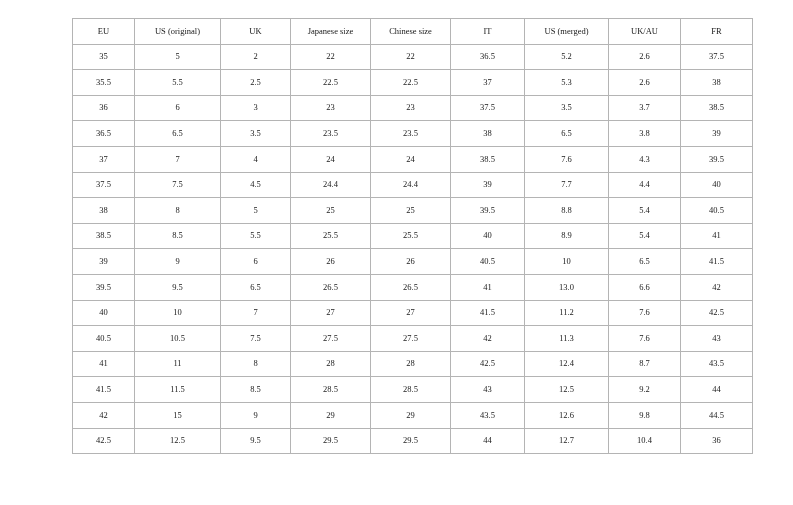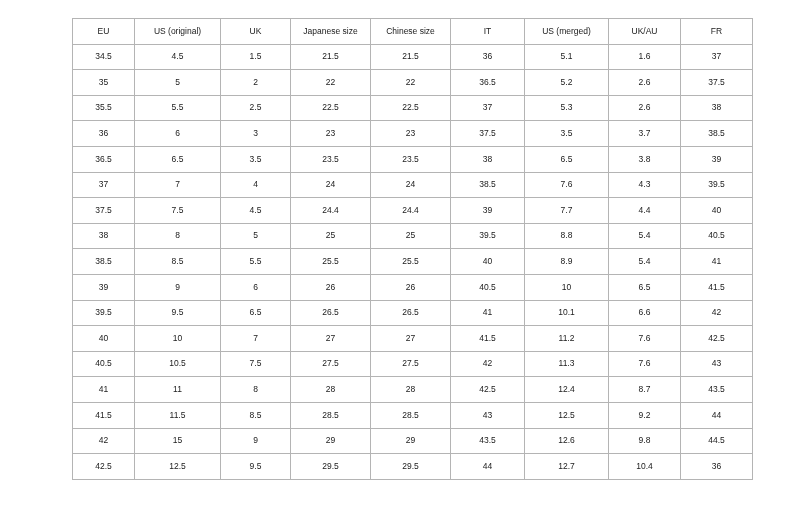--- a/index.html
+++ b/index.html
@@ -13,20 +13,21 @@
     font-family: "Liberation Sans", sans-serif;
     color: #1a1a1a;
     overflow: hidden;
   }
   .page {
     position: relative;
     width: 793px;
     height: 505px;
     box-sizing: border-box;
     padding: 18px 100px 0 72px;
+    font-family: Liberation Serif, serif;
   }
   table.size-table {
     width: 650px;
     border-collapse: collapse;
     table-layout: fixed;
   }
   table.size-table th,
   table.size-table td {
     border: 1px solid #b4b4b4;
     text-align: center;
@@ -78,31 +79,20 @@
         <th>Japanese size</th>
         <th>Chinese size</th>
         <th>IT</th>
         <th>US (merged)</th>
         <th>UK/AU</th>
         <th>FR</th>
       </tr>
     </thead>
     <tbody>
       <tr>
-        <td>34.5</td>
-        <td>4.5</td>
-        <td>1.5</td>
-        <td>21.5</td>
-        <td>21.5</td>
-        <td>36</td>
-        <td>5.1</td>
-        <td>1.6</td>
-        <td>37</td>
-      </tr>
-      <tr>
         <td>35</td>
         <td>5</td>
         <td>2</td>
         <td>22</td>
         <td>22</td>
         <td>36.5</td>
         <td>5.2</td>
         <td>2.6</td>
         <td>37.5</td>
       </tr>
@@ -194,21 +184,21 @@
         <td>6.5</td>
         <td>41.5</td>
       </tr>
       <tr>
         <td>39.5</td>
         <td>9.5</td>
         <td>6.5</td>
         <td>26.5</td>
         <td>26.5</td>
         <td>41</td>
-        <td>10.1</td>
+        <td>13.0</td>
         <td>6.6</td>
         <td>42</td>
       </tr>
       <tr>
         <td>40</td>
         <td>10</td>
         <td>7</td>
         <td>27</td>
         <td>27</td>
         <td>41.5</td>

